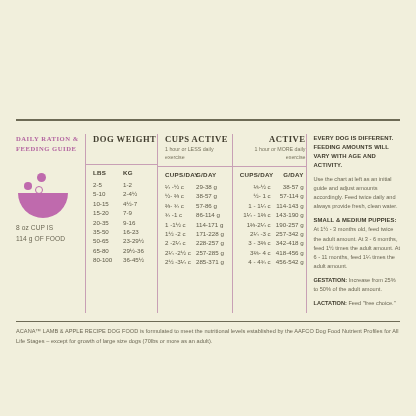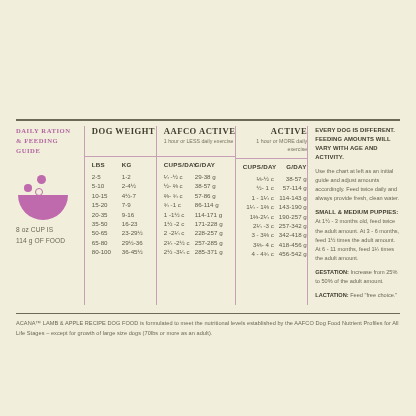--- a/index.html
+++ b/index.html
@@ -24,21 +24,21 @@
 
   .rule-top {
     height: 1.6px;
     background: #6d6a55;
     width: 100%;
   }
 
   .grid {
     display: flex;
     align-items: stretch;
-    padding-top: 5px;
+    padding-top: 13px;
   }
 
   .col {
     position: relative;
   }
   .col + .col {
     border-left: 1px solid #c8a0b5;
     padding-left: 7px;
   }
 
@@ -232,21 +232,21 @@
             <span class="w-kg">29½-36</span>
           </div>
         <div class="row">
             <span class="w-lbs">80-100</span>
             <span class="w-kg">36-45½</span>
           </div>
       </div>
     </div>
 
     <div class="col c-less">
-      <div class="head-main">AAFCO ACTIVE</div>
+      <div class="head-main">CUPS ACTIVE</div>
       <div class="head-sub">1 hour or LESS daily exercise</div>
       <div class="subhead-rule"></div>
       <div class="subhead">
         <span class="w-cups">CUPS/DAY</span>
         <span class="w-g">G/DAY</span>
       </div>
       <div class="rows">
         <div class="row">
             <span class="w-cups">¼ -½ c</span>
             <span class="w-g">29-38 g</span>

